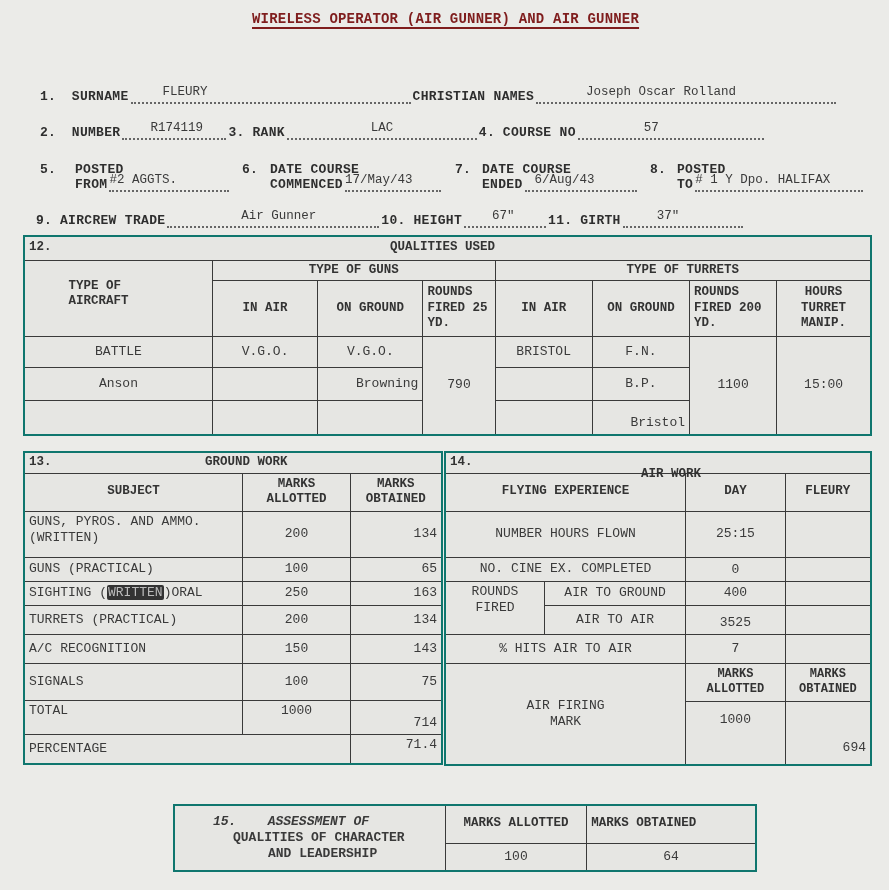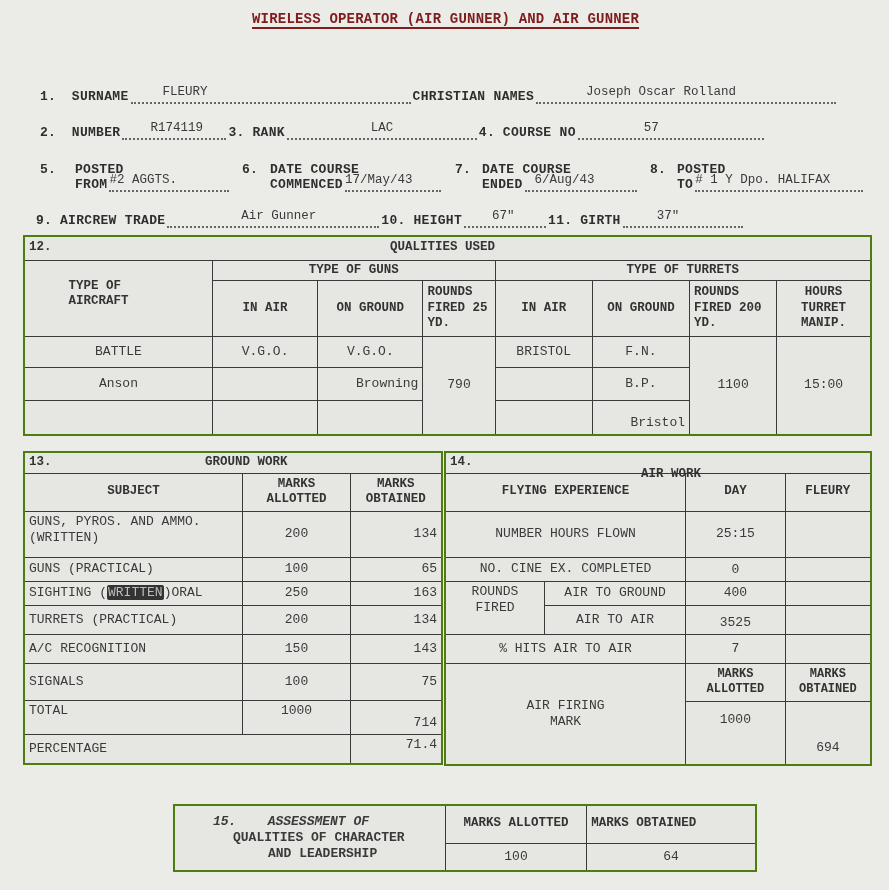--- a/index.html
+++ b/index.html
@@ -17,21 +17,21 @@
   .fill { position:relative; display:inline-block; border-bottom:2px dotted #666; height:14px; margin:0 2px; }
   .fill .v { position:absolute; bottom:3px; left:0; font-size:12.5px; color:#3a3a3a; white-space:nowrap; }
 
   table { border-collapse:collapse; position:absolute; background:#e6e6e3; }
   td { border:1.5px solid #3a3a3a; font-size:12.5px; font-weight:bold; color:#333; padding:2px 4px; vertical-align:middle; line-height:1.25; }
   td.c { text-align:center; }
   td.r { text-align:right; }
   td.l { text-align:left; }
   td.v { font-weight:normal; color:#3a3a3a; font-size:13px; }
   .struck { background:#333; color:#bbb; padding:0 1px; border-radius:2px; }
-  .outer { border:2px solid #4d7c0f; }
+  .outer { border:2px solid #0f766e; }
 </style>
 </head>
 <body>
 
 <div class="page">
 
   <div class="abs title" style="left:252px; top:11px;">WIRELESS OPERATOR (AIR GUNNER) AND AIR GUNNER</div>
 
   <div class="fieldline" style="left:40px; top:88px;">
     <span class="lbl">1.</span>&nbsp;&nbsp;
@@ -285,21 +285,21 @@
     </tr>
     <tr style="height:38px;">
       <td colspan="2" rowspan="2" class="c v" style="white-space:normal;">
             <div style="width:110px; margin:0 auto;">AIR FIRING MARK</div>
           </td>
       <td class="c" style="white-space:normal; font-size:12px;">MARKS ALLOTTED</td>
       <td class="c" style="white-space:normal; font-size:12px;">MARKS OBTAINED</td>
     </tr>
     <tr style="height:64px;">
       <td class="c v" style="vertical-align:top; padding-top:10px;">1000</td>
-      <td class="r v" style="vertical-align:bottom; padding-bottom:8px;text-align:center;">694</td>
+      <td class="r v" style="vertical-align:bottom; padding-bottom:8px;">694</td>
     </tr>
   </tbody>
     </table>
 
   <table class="outer" style="left:173px; top:804px; width:584px;">
     <colgroup>
         <col style="width:272px">
         <col style="width:142px">
         <col style="width:170px">
       </colgroup>

